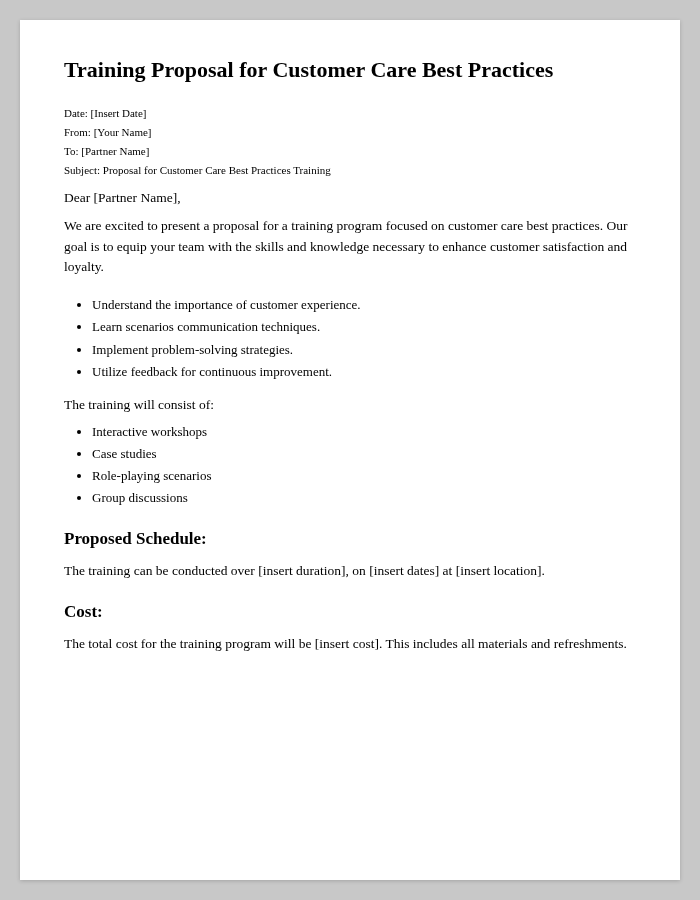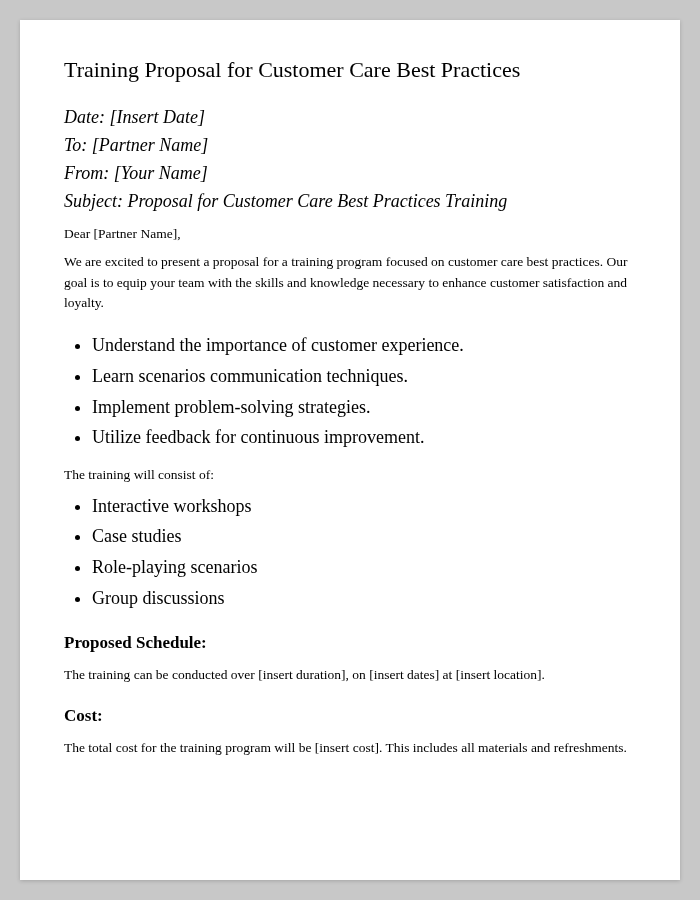--- a/index.html
+++ b/index.html
@@ -21,31 +21,30 @@
     .document {
       background: #ffffff;
       width: 660px;
       min-height: 860px;
       padding: 36px 44px 36px 44px;
       box-shadow: 0 1px 4px rgba(0,0,0,0.18);
     }
 
     .doc-title {
       font-size: 22px;
-      font-weight: normal;
+      font-weight: bold;
       font-family: Georgia, serif;
       line-height: 1.3;
       margin-bottom: 22px;
     }
 
     .meta-line {
-      font-size: 18px;
+      font-size: 11px;
       font-family: Georgia, serif;
       margin-bottom: 7px;
-      font-style: italic;
     }
 
     .greeting {
       font-size: 13.5px;
       font-family: Georgia, serif;
       margin-top: 14px;
       margin-bottom: 10px;
     }
 
     .body-para {
@@ -68,36 +67,36 @@
       font-family: Georgia, serif;
       margin-bottom: 8px;
     }
 
     .bullet-list {
       margin-left: 28px;
       margin-bottom: 14px;
     }
 
     .bullet-list li {
-      font-size: 18px;
+      font-size: 13px;
       font-family: Georgia, serif;
       line-height: 1.7;
       list-style-type: disc;
     }
   </style>
 </head>
 <body>
 
 <div class="document">
 
   <h1 class="doc-title">Training Proposal for Customer Care Best Practices</h1>
 
   <p class="meta-line">Date: [Insert Date]</p>
+  <p class="meta-line">From: [Your Name]</p>
   <p class="meta-line">To: [Partner Name]</p>
-  <p class="meta-line">From: [Your Name]</p>
   <p class="meta-line">Subject: Proposal for Customer Care Best Practices Training</p>
 
   <p class="greeting">Dear [Partner Name],</p>
 
   <p class="body-para">We are excited to present a proposal for a training program focused on customer care best practices. Our goal is to equip your team with the skills and knowledge necessary to enhance customer satisfaction and loyalty.</p>
 
   <ul class="bullet-list">
     <li>Understand the importance of customer experience.</li>
     <li>Learn scenarios communication techniques.</li>
     <li>Implement problem-solving strategies.</li>

